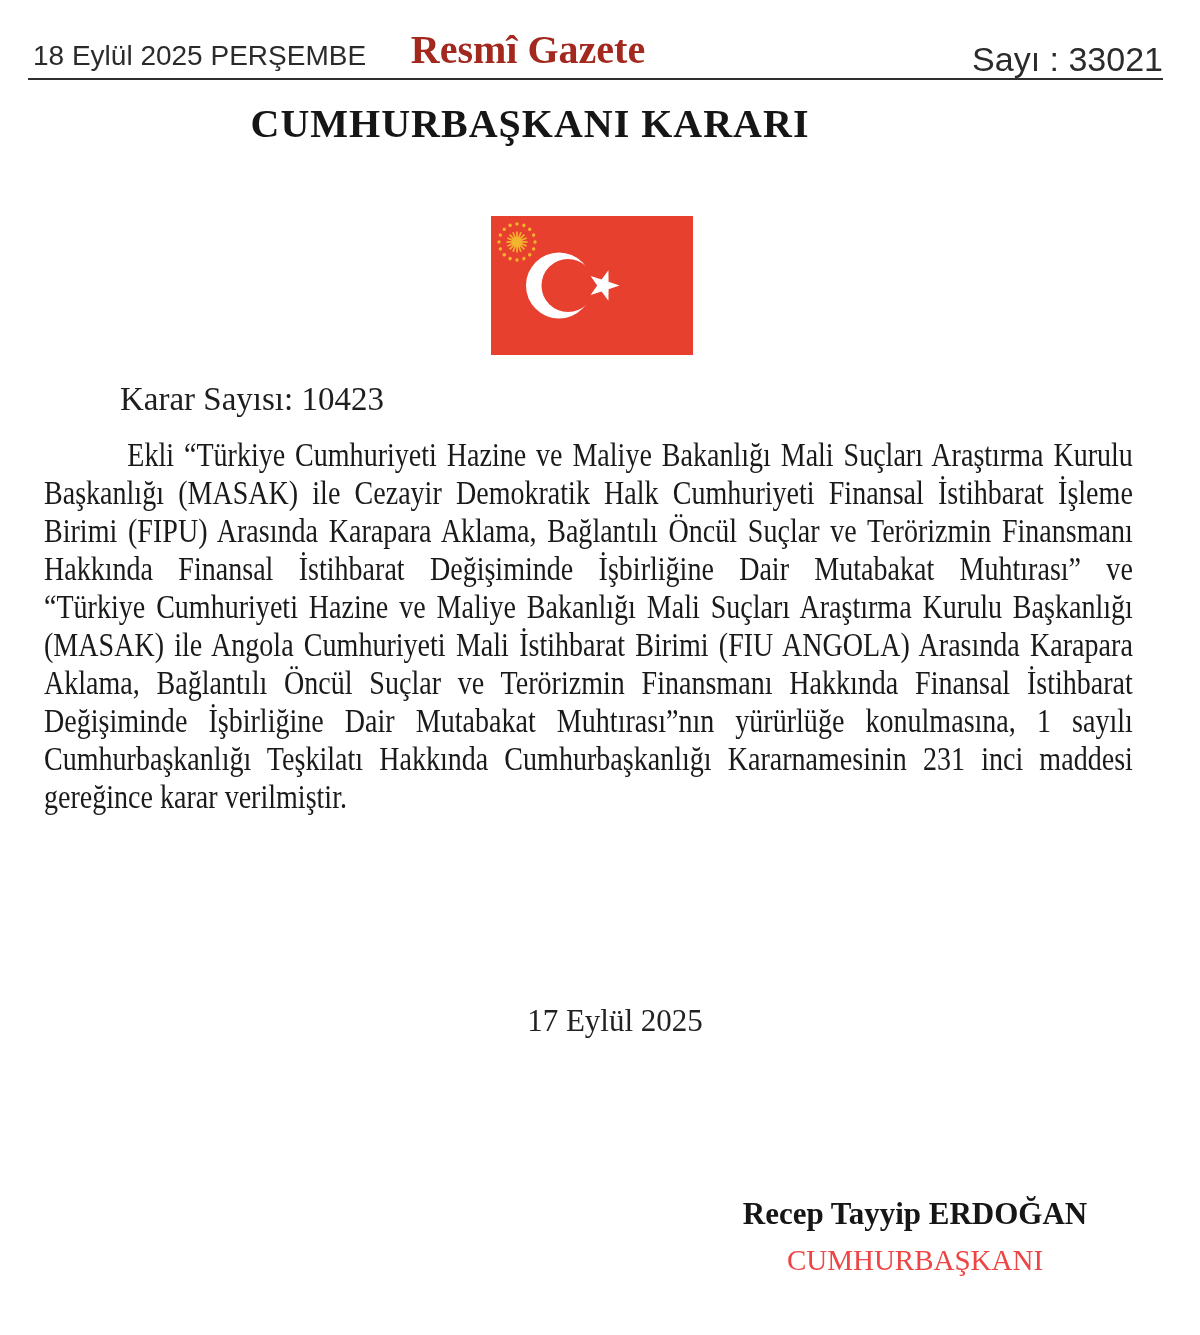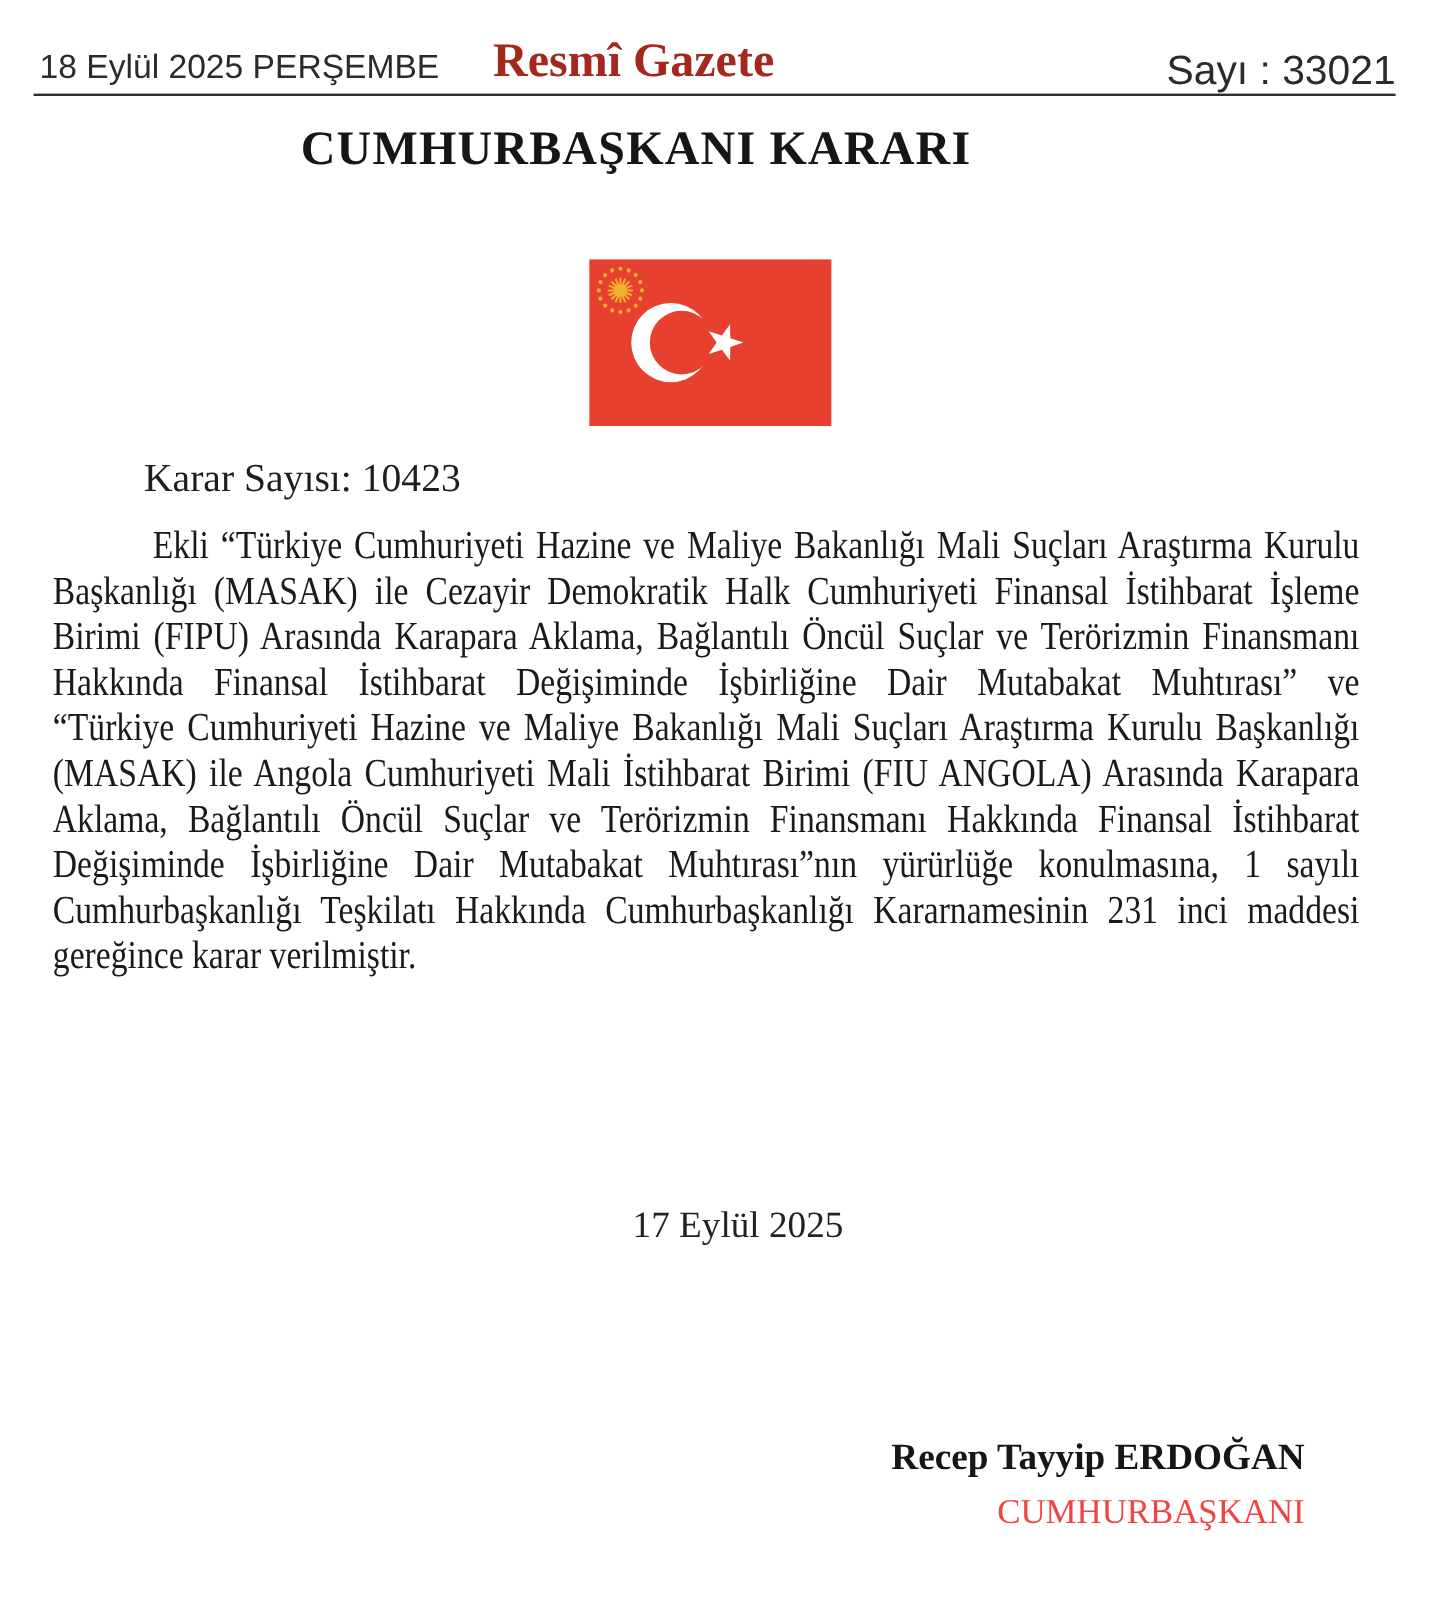--- a/index.html
+++ b/index.html
@@ -83,21 +83,21 @@
     position: absolute; left: 0; top: 1003px; width: 1200px;
     text-align: center; font-size: 31px; color: #222;
     white-space: nowrap;
     padding-left: 30px;
   }
 
   
   .signature-block {
     position: absolute; left: 915px; top: 1196px;
     transform: translateX(-50%);
-    text-align: right; white-space: nowrap;
+    text-align: center; white-space: nowrap;
   }
   .signature-name { font-size: 31px; font-weight: bold; line-height: 36px; color: #161616; }
   .signature-role { font-size: 29px; line-height: 34px; margin-top: 11px; color: #ef4444; }
 </style>
 </head>
 <body>
 
 <div class="page">
 
   <div class="masthead-date">18 Eylül 2025 PERŞEMBE</div>

